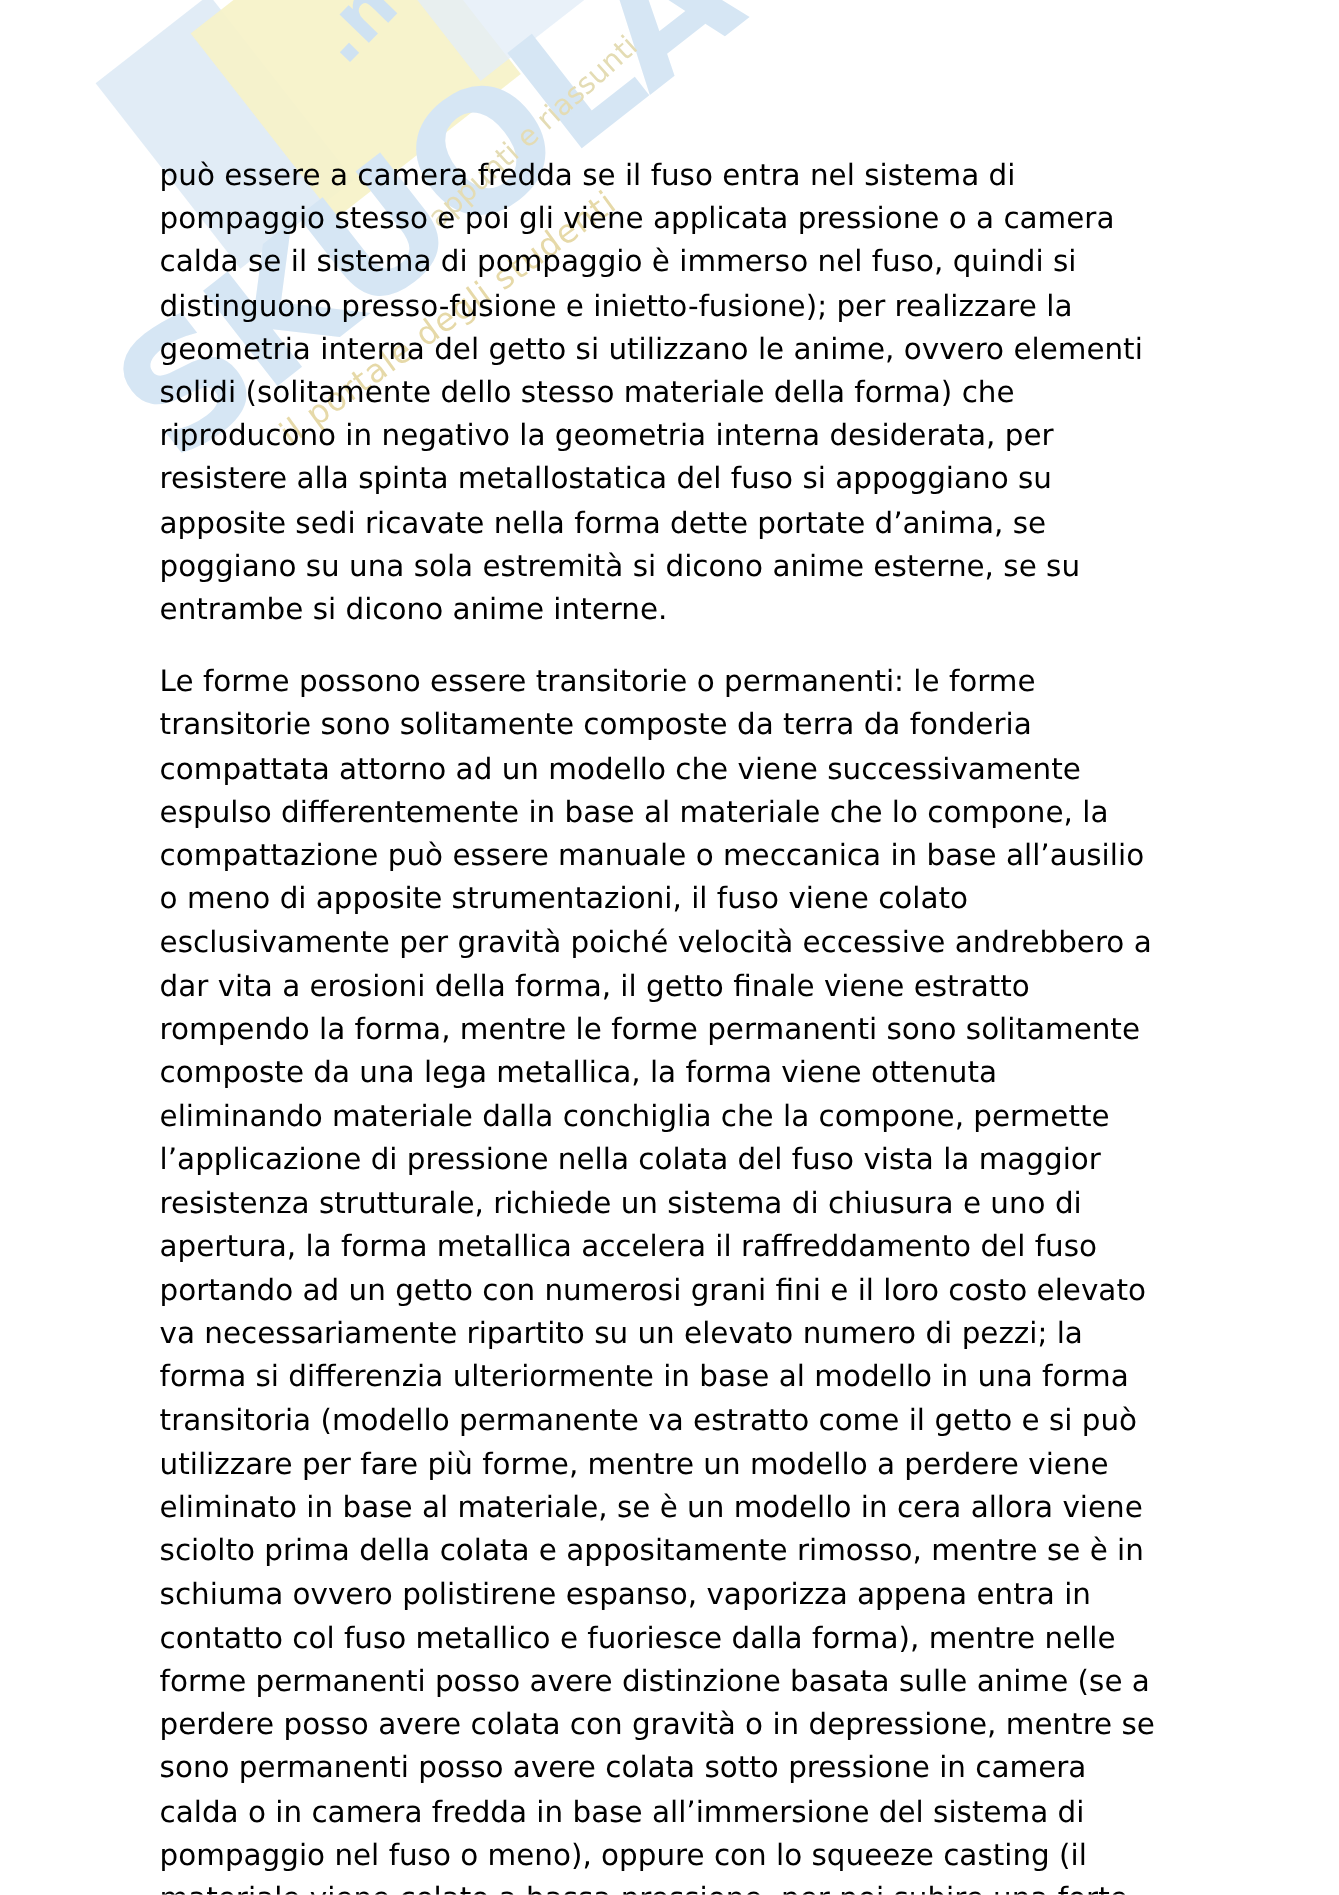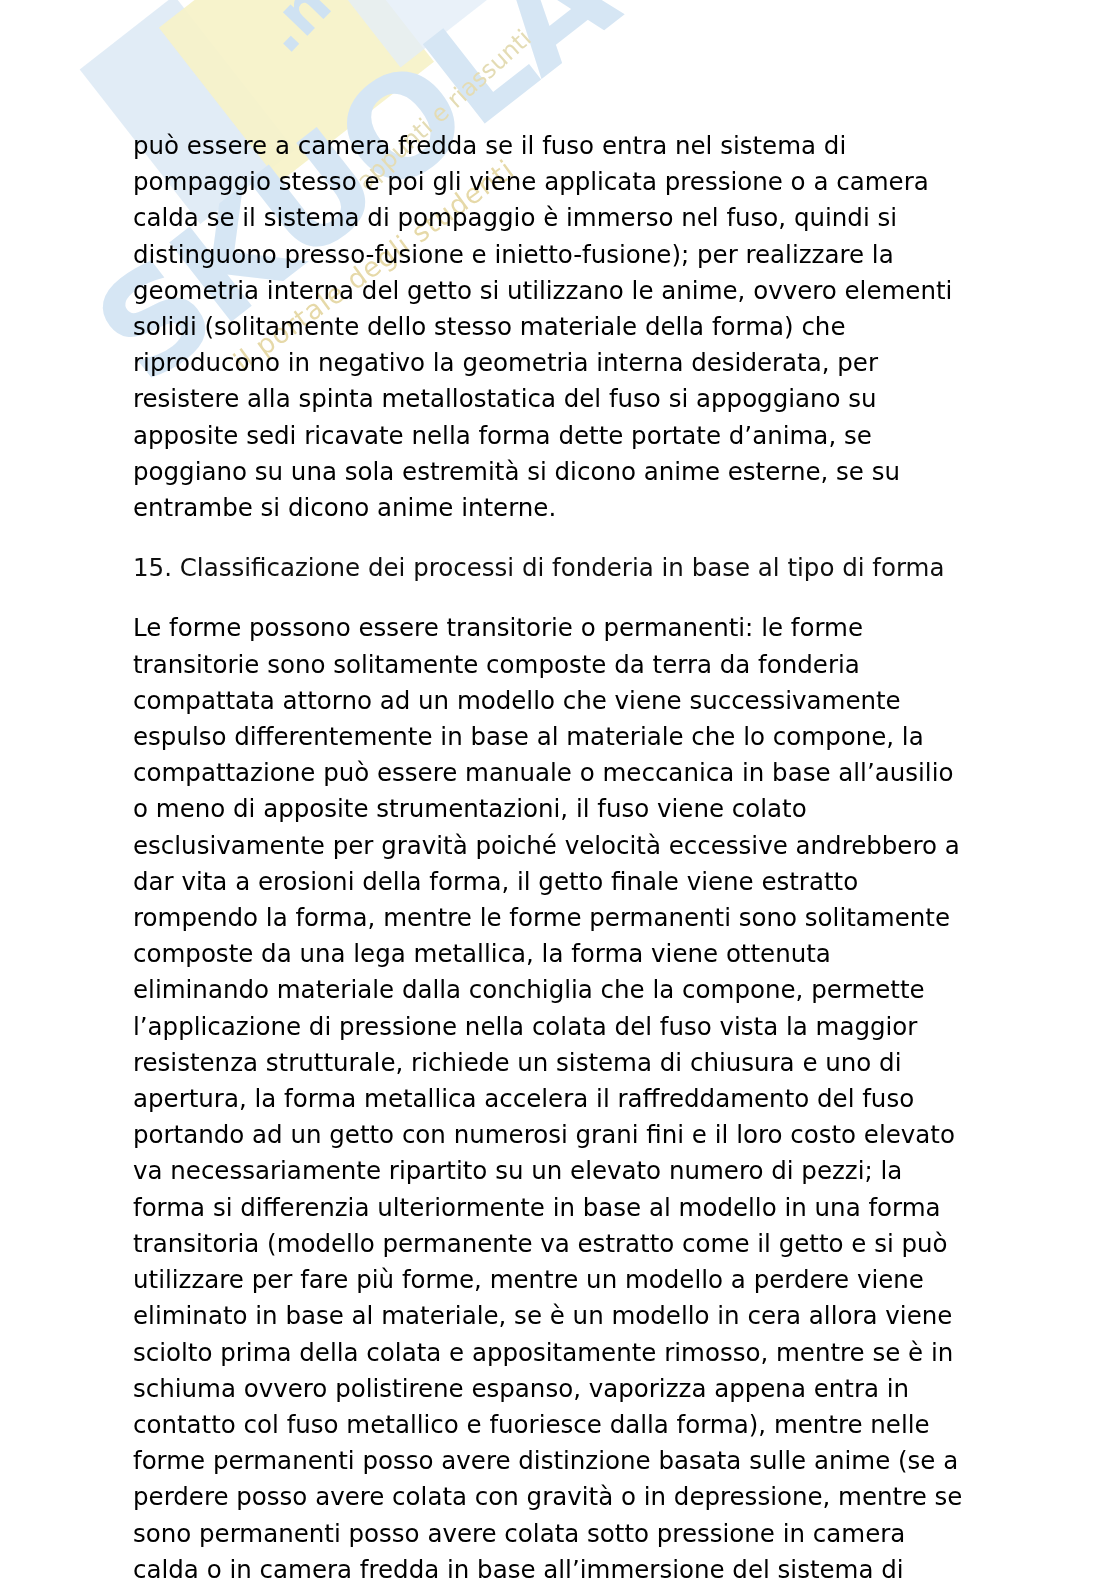--- a/index.html
+++ b/index.html
@@ -147,19 +147,18 @@
       <div class="wm-dotnet">.net</div>
       <div class="wm-sub">appunti e riassunti</div>
       <div class="wm-tagline">il portale degli studenti</div>
     </div>
   </div>
 
   <div class="content">
 
     <p class="para">può essere a camera fredda se il fuso entra nel sistema di pompaggio stesso e poi gli viene applicata pressione o a camera calda se il sistema di pompaggio è immerso nel fuso, quindi si distinguono presso-fusione e inietto-fusione); per realizzare la geometria interna del getto si utilizzano le anime, ovvero elementi solidi (solitamente dello stesso materiale della forma) che riproducono in negativo la geometria interna desiderata, per resistere alla spinta metallostatica del fuso si appoggiano su apposite sedi ricavate nella forma dette portate d’anima, se poggiano su una sola estremità si dicono anime esterne, se su entrambe si dicono anime interne.</p>
 
-    <h2 class="heading">15. Classificazione dei processi di fonderia in base al tipo di forma</h2>
 
     <p class="para">Le forme possono essere transitorie o permanenti: le forme transitorie sono solitamente composte da terra da fonderia compattata attorno ad un modello che viene successivamente espulso differentemente in base al materiale che lo compone, la compattazione può essere manuale o meccanica in base all’ausilio o meno di apposite strumentazioni, il fuso viene colato esclusivamente per gravità poiché velocità eccessive andrebbero a dar vita a erosioni della forma, il getto finale viene estratto rompendo la forma, mentre le forme permanenti sono solitamente composte da una lega metallica, la forma viene ottenuta eliminando materiale dalla conchiglia che la compone, permette l’applicazione di pressione nella colata del fuso vista la maggior resistenza strutturale, richiede un sistema di chiusura e uno di apertura, la forma metallica accelera il raffreddamento del fuso portando ad un getto con numerosi grani fini e il loro costo elevato va necessariamente ripartito su un elevato numero di pezzi; la forma si differenzia ulteriormente in base al modello in una forma transitoria (modello permanente va estratto come il getto e si può utilizzare per fare più forme, mentre un modello a perdere viene eliminato in base al materiale, se è un modello in cera allora viene sciolto prima della colata e appositamente rimosso, mentre se è in schiuma ovvero polistirene espanso, vaporizza appena entra in contatto col fuso metallico e fuoriesce dalla forma), mentre nelle forme permanenti posso avere distinzione basata sulle anime (se a perdere posso avere colata con gravità o in depressione, mentre se sono permanenti posso avere colata sotto pressione in camera calda o in camera fredda in base all’immersione del sistema di pompaggio nel fuso o meno), oppure con lo squeeze casting (il materiale viene colato a bassa pressione, per poi subire una forte pressione durante il raffreddamento).</p>
 
   </div>
 
 </div>
 
 </body></html>

